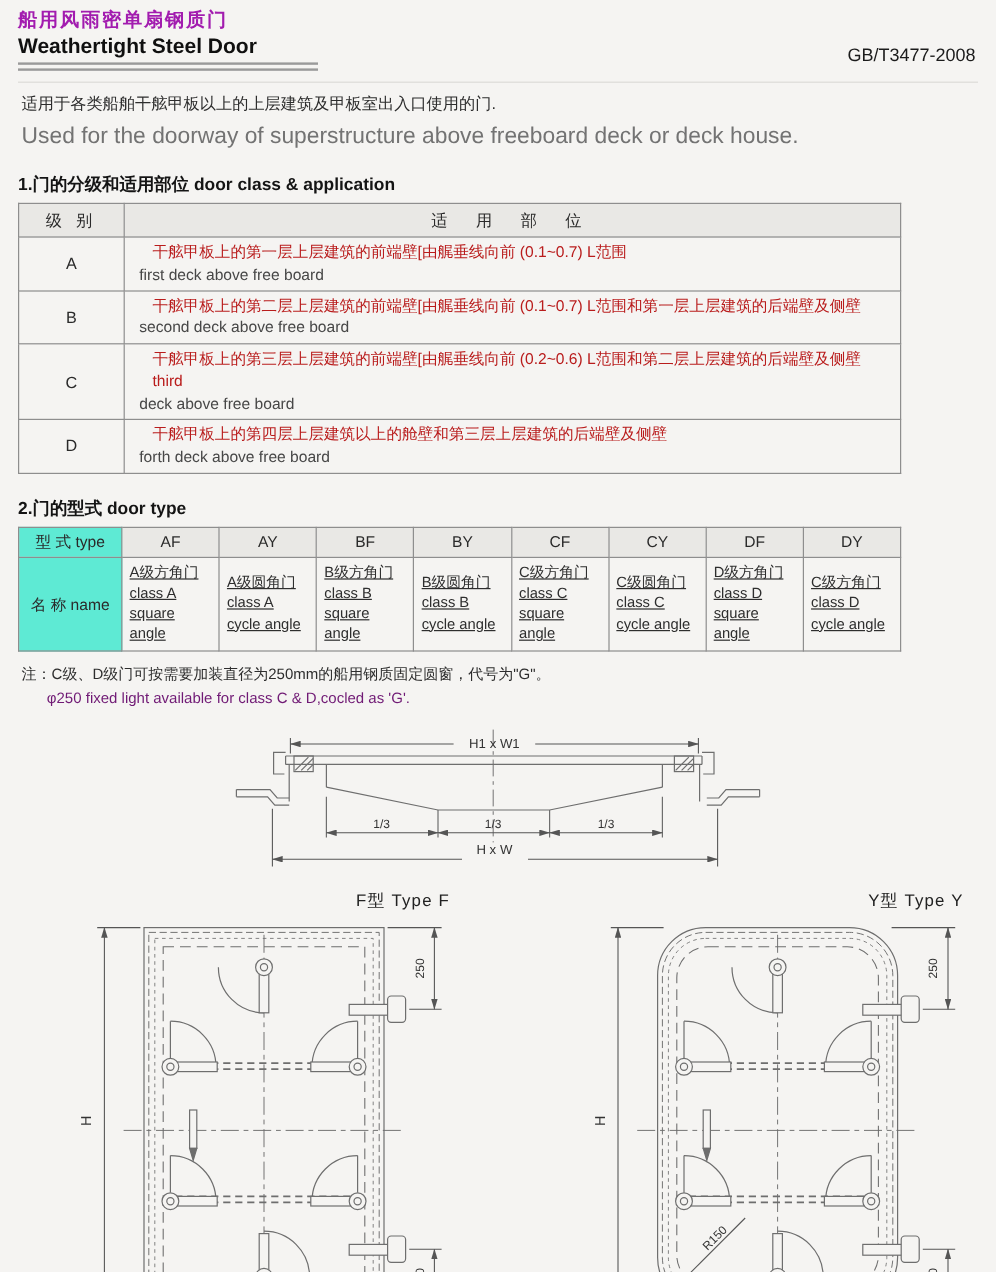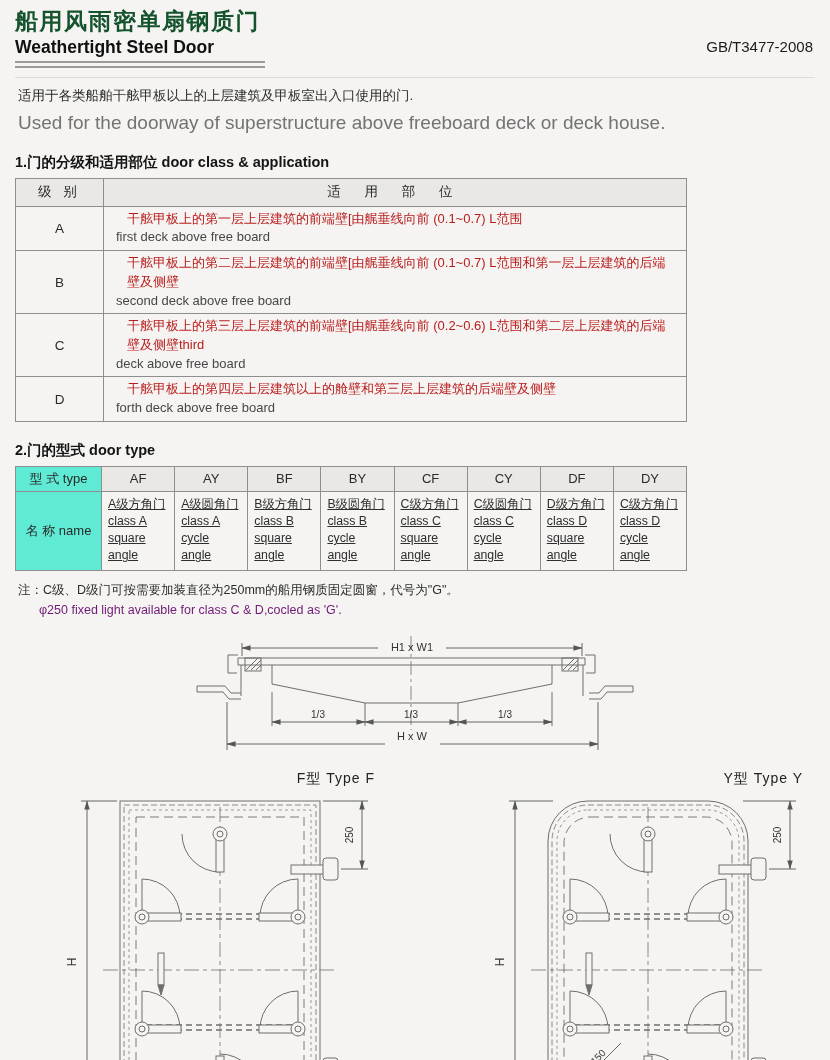--- a/index.html
+++ b/index.html
@@ -5,34 +5,34 @@
   html,body { margin:0; padding:0; }
   body {
     width:830px; height:1060px; overflow:hidden; position:relative;
     background:#f5f4f2; color:#2b2b2b;
     font-family:"Liberation Sans","DejaVu Sans",sans-serif;
   }
   .page { padding:8px 15px 0 15px; position:relative; }
 
   
   .hdr { position:relative; }
-  .title-cn { font-size:23px; font-weight:bold; color:#14532d; letter-spacing:1.5px; line-height:1.2; }
+  .title-cn { font-size:16px; font-weight:bold; color:#a21caf; letter-spacing:1.5px; line-height:1.2; }
   .title-en { font-size:17.5px; font-weight:bold; color:#101010; line-height:1.2; margin-top:1px; }
   .dbl-rule { width:250px; height:3px; border-top:2px solid #9a9a9a; border-bottom:2px solid #9a9a9a; margin-top:3px; }
   .std-code { position:absolute; right:2px; top:30px; font-size:15px; color:#1b1b1b; }
 
   
   .intro { border-top:1px solid #dcdbd8; margin-top:9px; padding:9px 2px 0 3px; }
   .intro-cn { font-size:13.5px; color:#2d2d2d; }
   .intro-en { font-size:19px; color:#737373; margin-top:7px; }
 
   .sec-heading { font-size:14.5px; font-weight:bold; color:#141414; margin-top:19px; }
 
   
-  table { border-collapse:collapse; width:672px; margin-top:6px; table-layout:fixed; }
+  table { border-collapse:collapse; width:736px; margin-top:6px; table-layout:fixed; }
   td,th { border:1px solid #8e8e8e; }
   .th-shade { background:#e9e8e5; font-weight:normal; }
   .t1 th { height:25px; font-size:13.5px; color:#2a2a2a; }
   .t1 .th-class { width:88px; letter-spacing:4px; }
   .t1 .th-app { letter-spacing:10px; }
   .t1 .cell-class { text-align:center; font-size:13.5px; color:#2a2a2a; }
   .t1 .cell-app { padding:3px 10px 4px 12px; }
   .cn-line { font-size:13px; color:#b91c1c; line-height:1.45;margin-left:11px; }
   .en-line { font-size:13px; color:#474747; line-height:1.35; }
 

